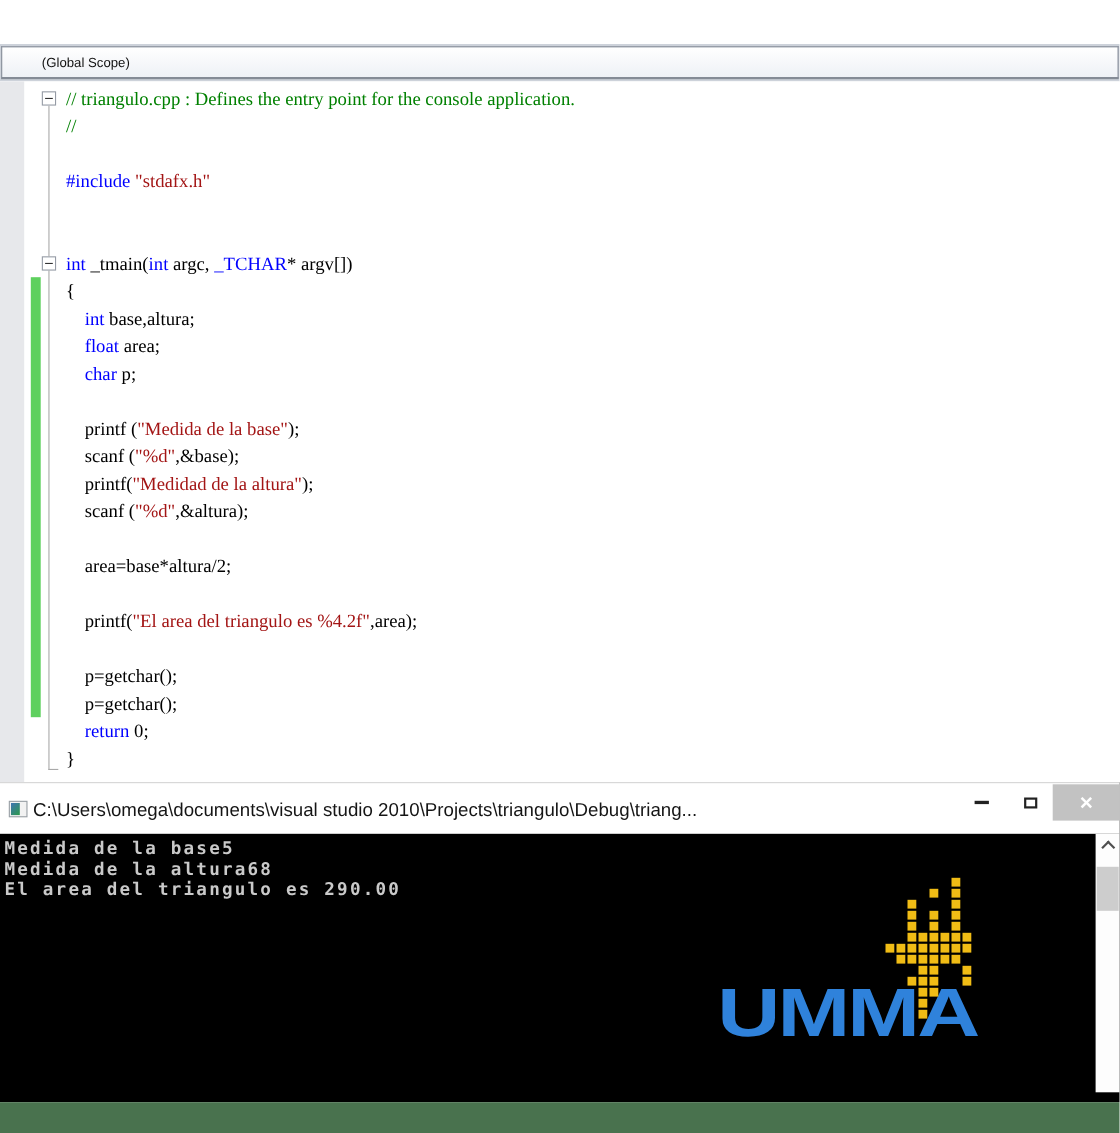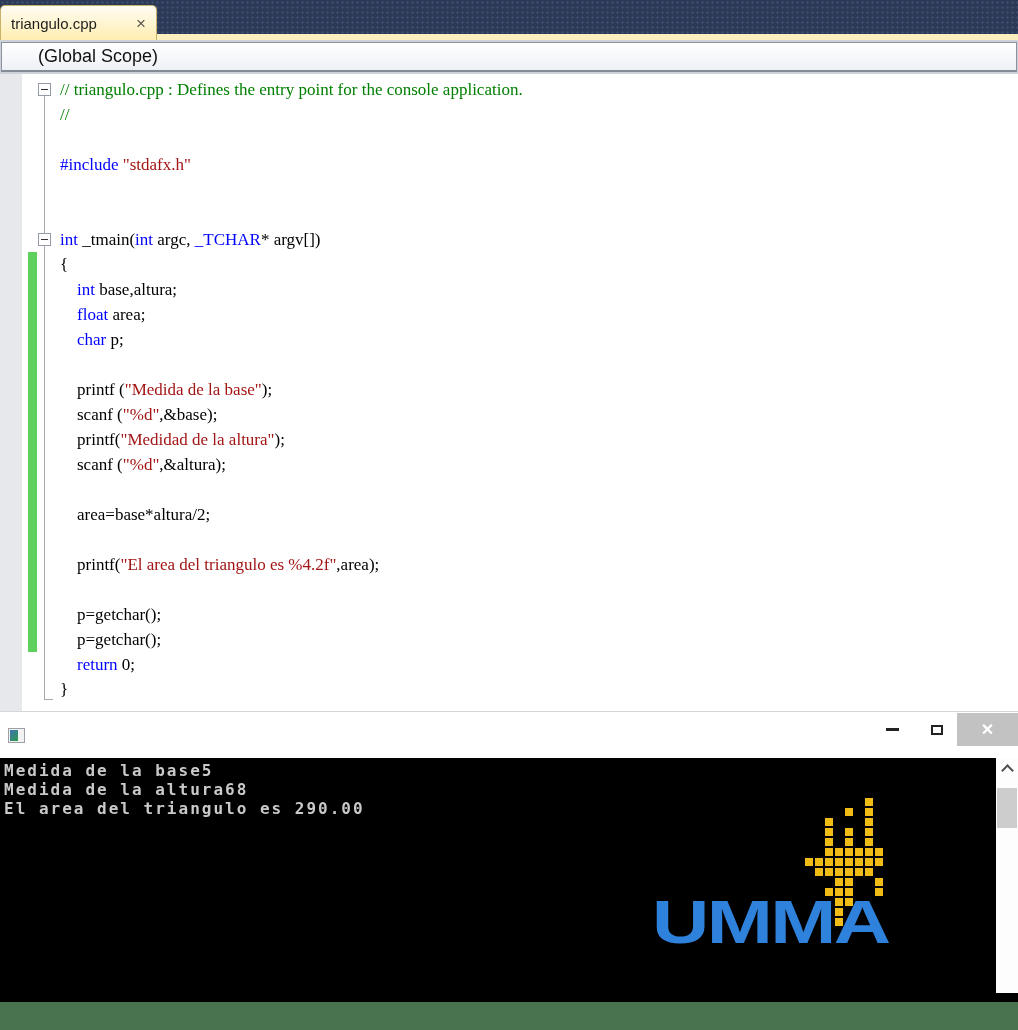--- a/index.html
+++ b/index.html
@@ -16,21 +16,21 @@
     border:1px solid #c9b269;border-bottom:none;border-radius:5px 5px 0 0;
     box-sizing:border-box;display:flex;align-items:center;}
   .doc-tab-label{font-size:15px;color:#1e1e1e;padding-left:10px;}
   .doc-tab-close{margin-left:auto;margin-right:10px;color:#5a5a52;font-size:17px;line-height:17px;cursor:pointer;}
 
   
   .navbar-outer{position:absolute;left:0;top:40px;width:1018px;height:34px;background:#cdd2da;}
   .scope-combo{position:absolute;left:1px;top:2px;width:1014px;height:27px;
     background:linear-gradient(#ffffff,#eef1f6);border:1px solid #8a919c;border-bottom:2px solid #848b96;
     box-sizing:content-box;display:flex;align-items:center;}
-  .scope-label{font-size:18px;color:#111;padding-left:36px;}
+  .scope-label{font-size:12px;color:#111;padding-left:36px;}
 
   
   .editor{position:absolute;left:0;top:74px;width:1018px;height:637px;background:#fff;}
   .gutter{position:absolute;left:0;top:0;width:22px;height:637px;background:#e7e8eb;}
   .change-bar{position:absolute;left:28px;top:178px;width:9px;height:400px;background:#5ed05e;}
   .outline-vline{position:absolute;left:44px;top:22px;width:1px;height:604px;background:#a9a9a9;}
   .outline-tick{position:absolute;left:44px;top:625px;width:9px;height:1px;background:#a9a9a9;}
   .collapse-box{position:absolute;width:13px;height:13px;background:#fff;border:1px solid #959ba5;
     box-sizing:border-box;display:flex;align-items:center;justify-content:center;cursor:pointer;}
   .collapse-box .minus{width:7px;height:1px;background:#333;}
@@ -80,27 +80,20 @@
   .mosaic .px{position:absolute;width:8px;height:8px;background:#f0bc15;}
 
   
   .bottom-strip{position:absolute;left:0;top:1002px;width:1018px;height:28px;background:#49724e;}
 </style>
 </head>
 <body>
 
 <div class="screen">
 
-  <div class="tabstrip">
-    <div class="tabstrip-underline"></div>
-    <div class="doc-tab">
-      <span class="doc-tab-label">triangulo.cpp</span>
-      <span class="doc-tab-close">×</span>
-    </div>
-  </div>
 
   <div class="navbar-outer">
     <div class="scope-combo">
       <span class="scope-label">(Global Scope)</span>
     </div>
   </div>
 
   <div class="editor">
     <div class="gutter"></div>
     <div class="change-bar"></div>
@@ -113,20 +106,21 @@
     <div class="collapse-box box-2">
         <div class="minus"></div>
       </div>
   </div>
 
   <div class="console-win">
     <div class="console-titlebar">
       <div class="console-icon">
           <div class="inner"></div>
         </div>
+      <div class="console-title">C:\Users\omega\documents\visual studio 2010\Projects\triangulo\Debug\triang...</div>
       <div class="btn-min">
           <div class="glyph-min"></div>
         </div>
       <div class="btn-max">
           <div class="glyph-max"></div>
         </div>
       <div class="btn-close">
           <span>✕</span>
         </div>
     </div>

